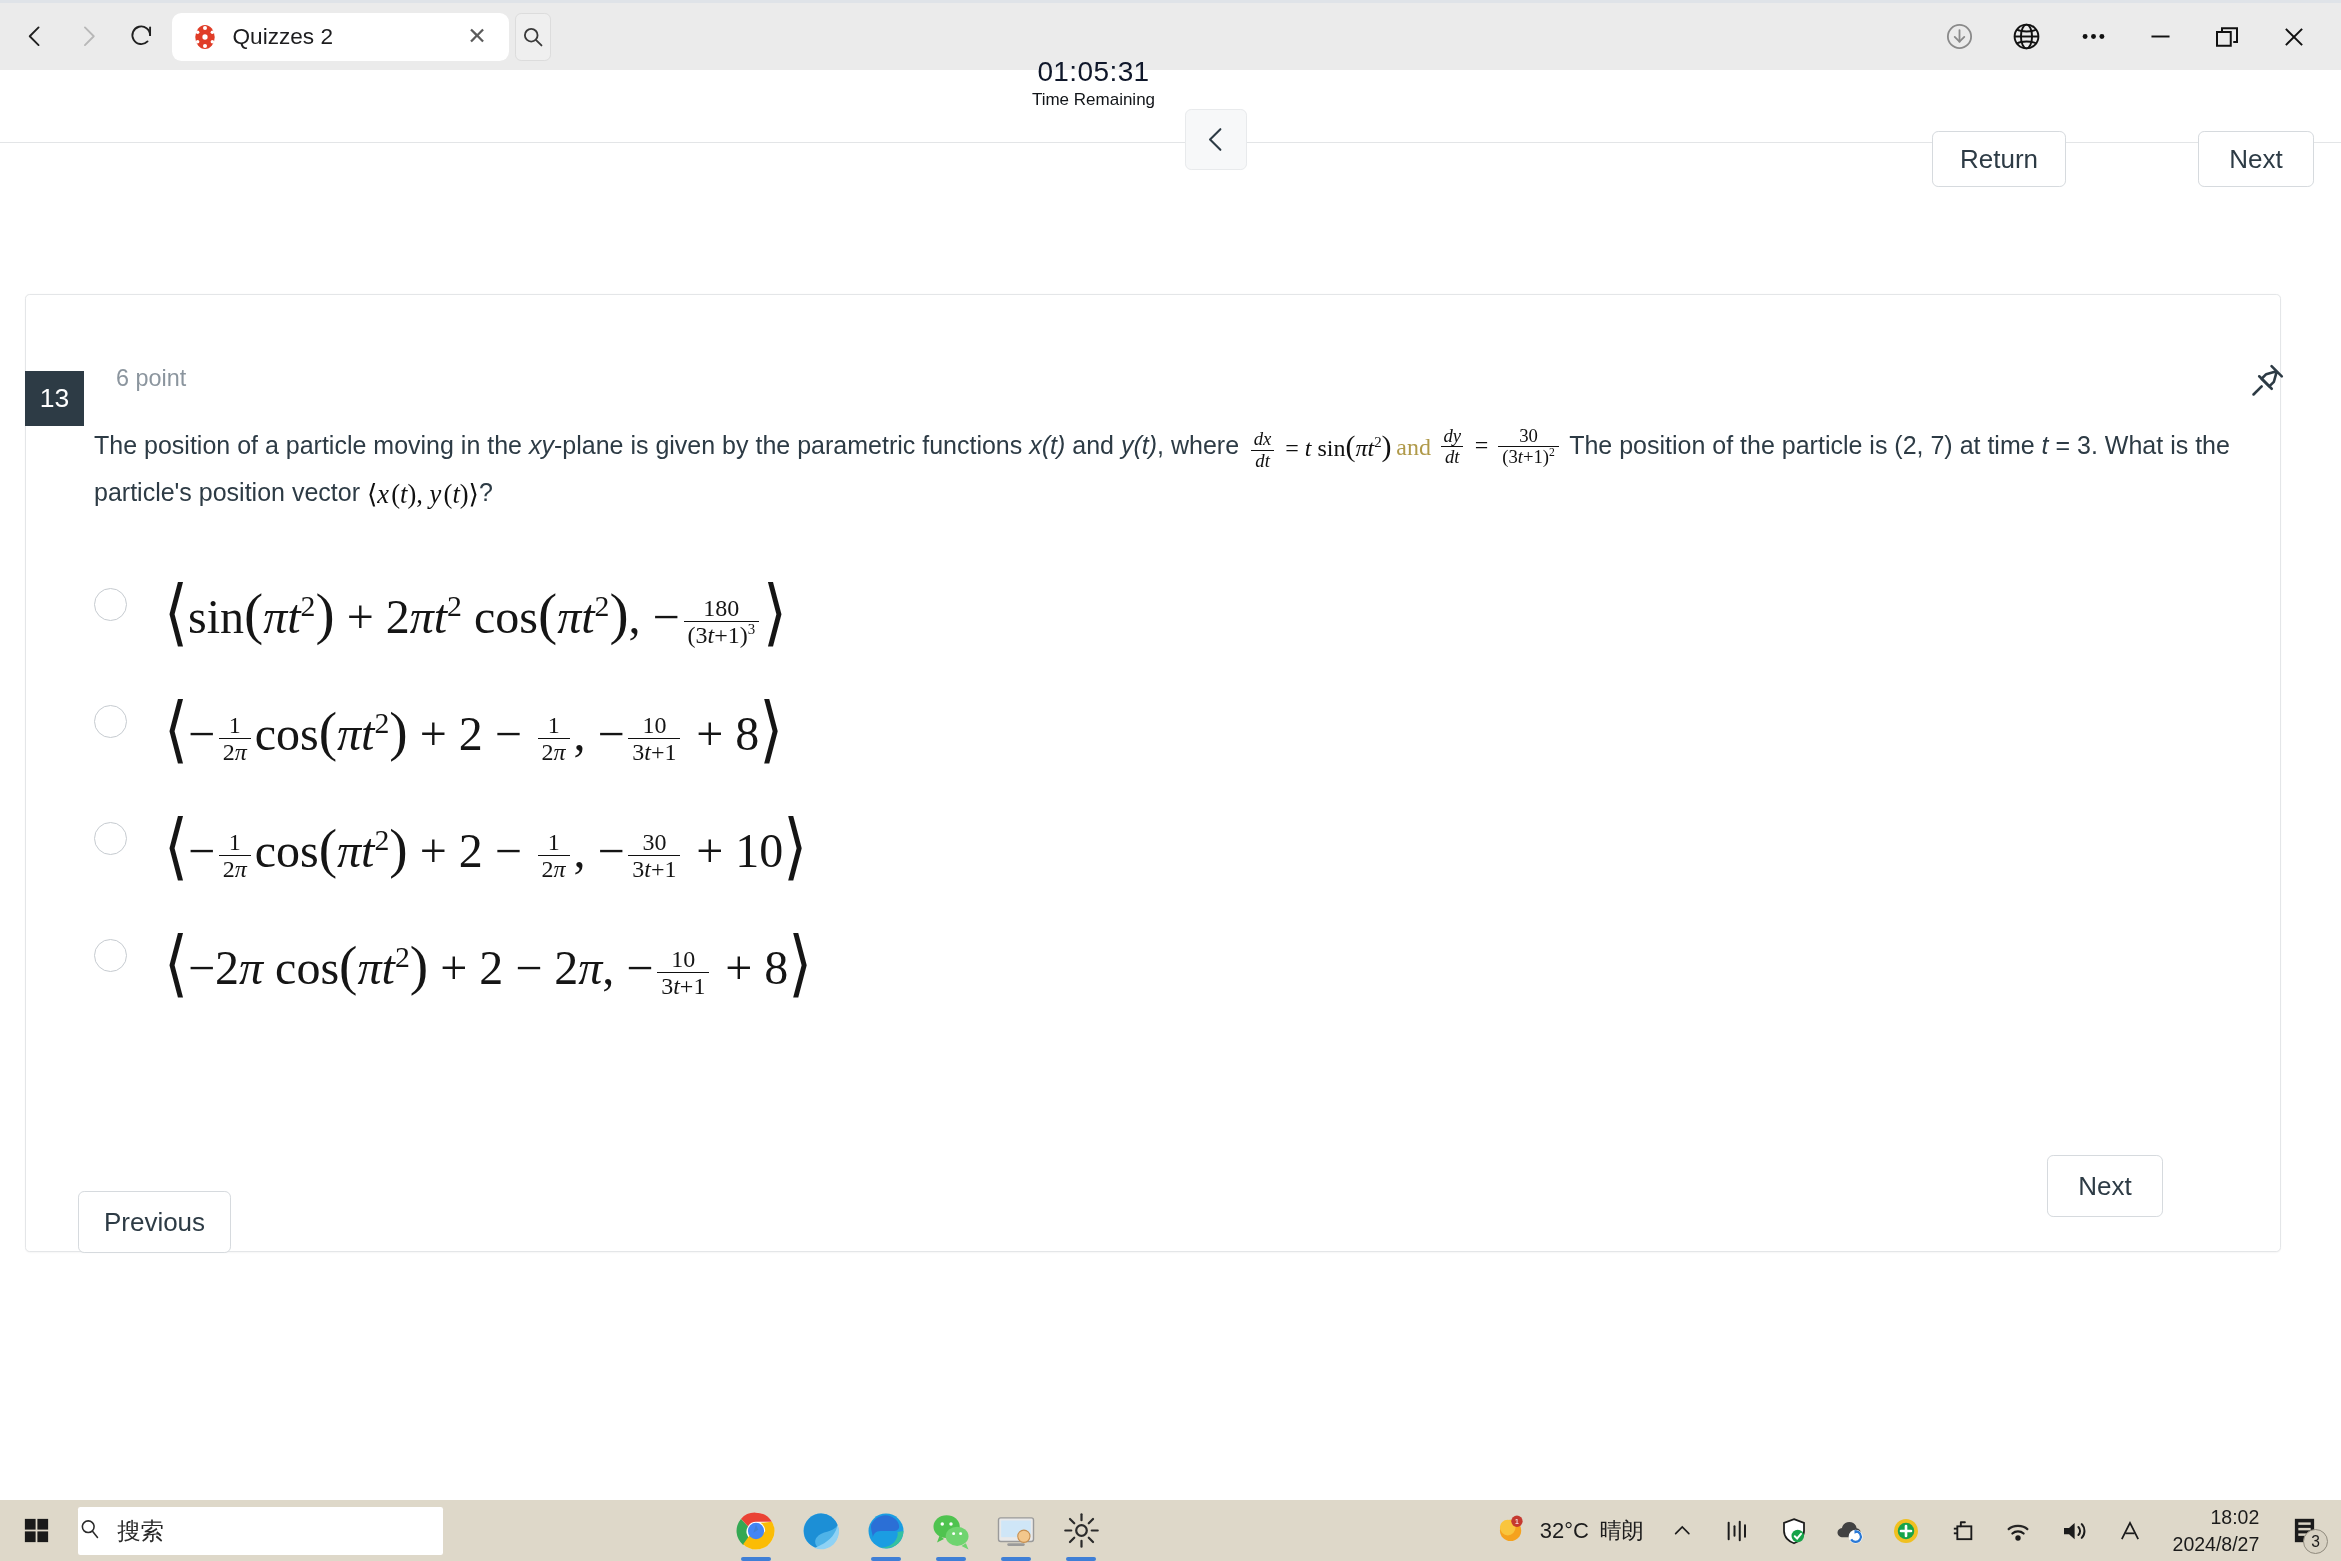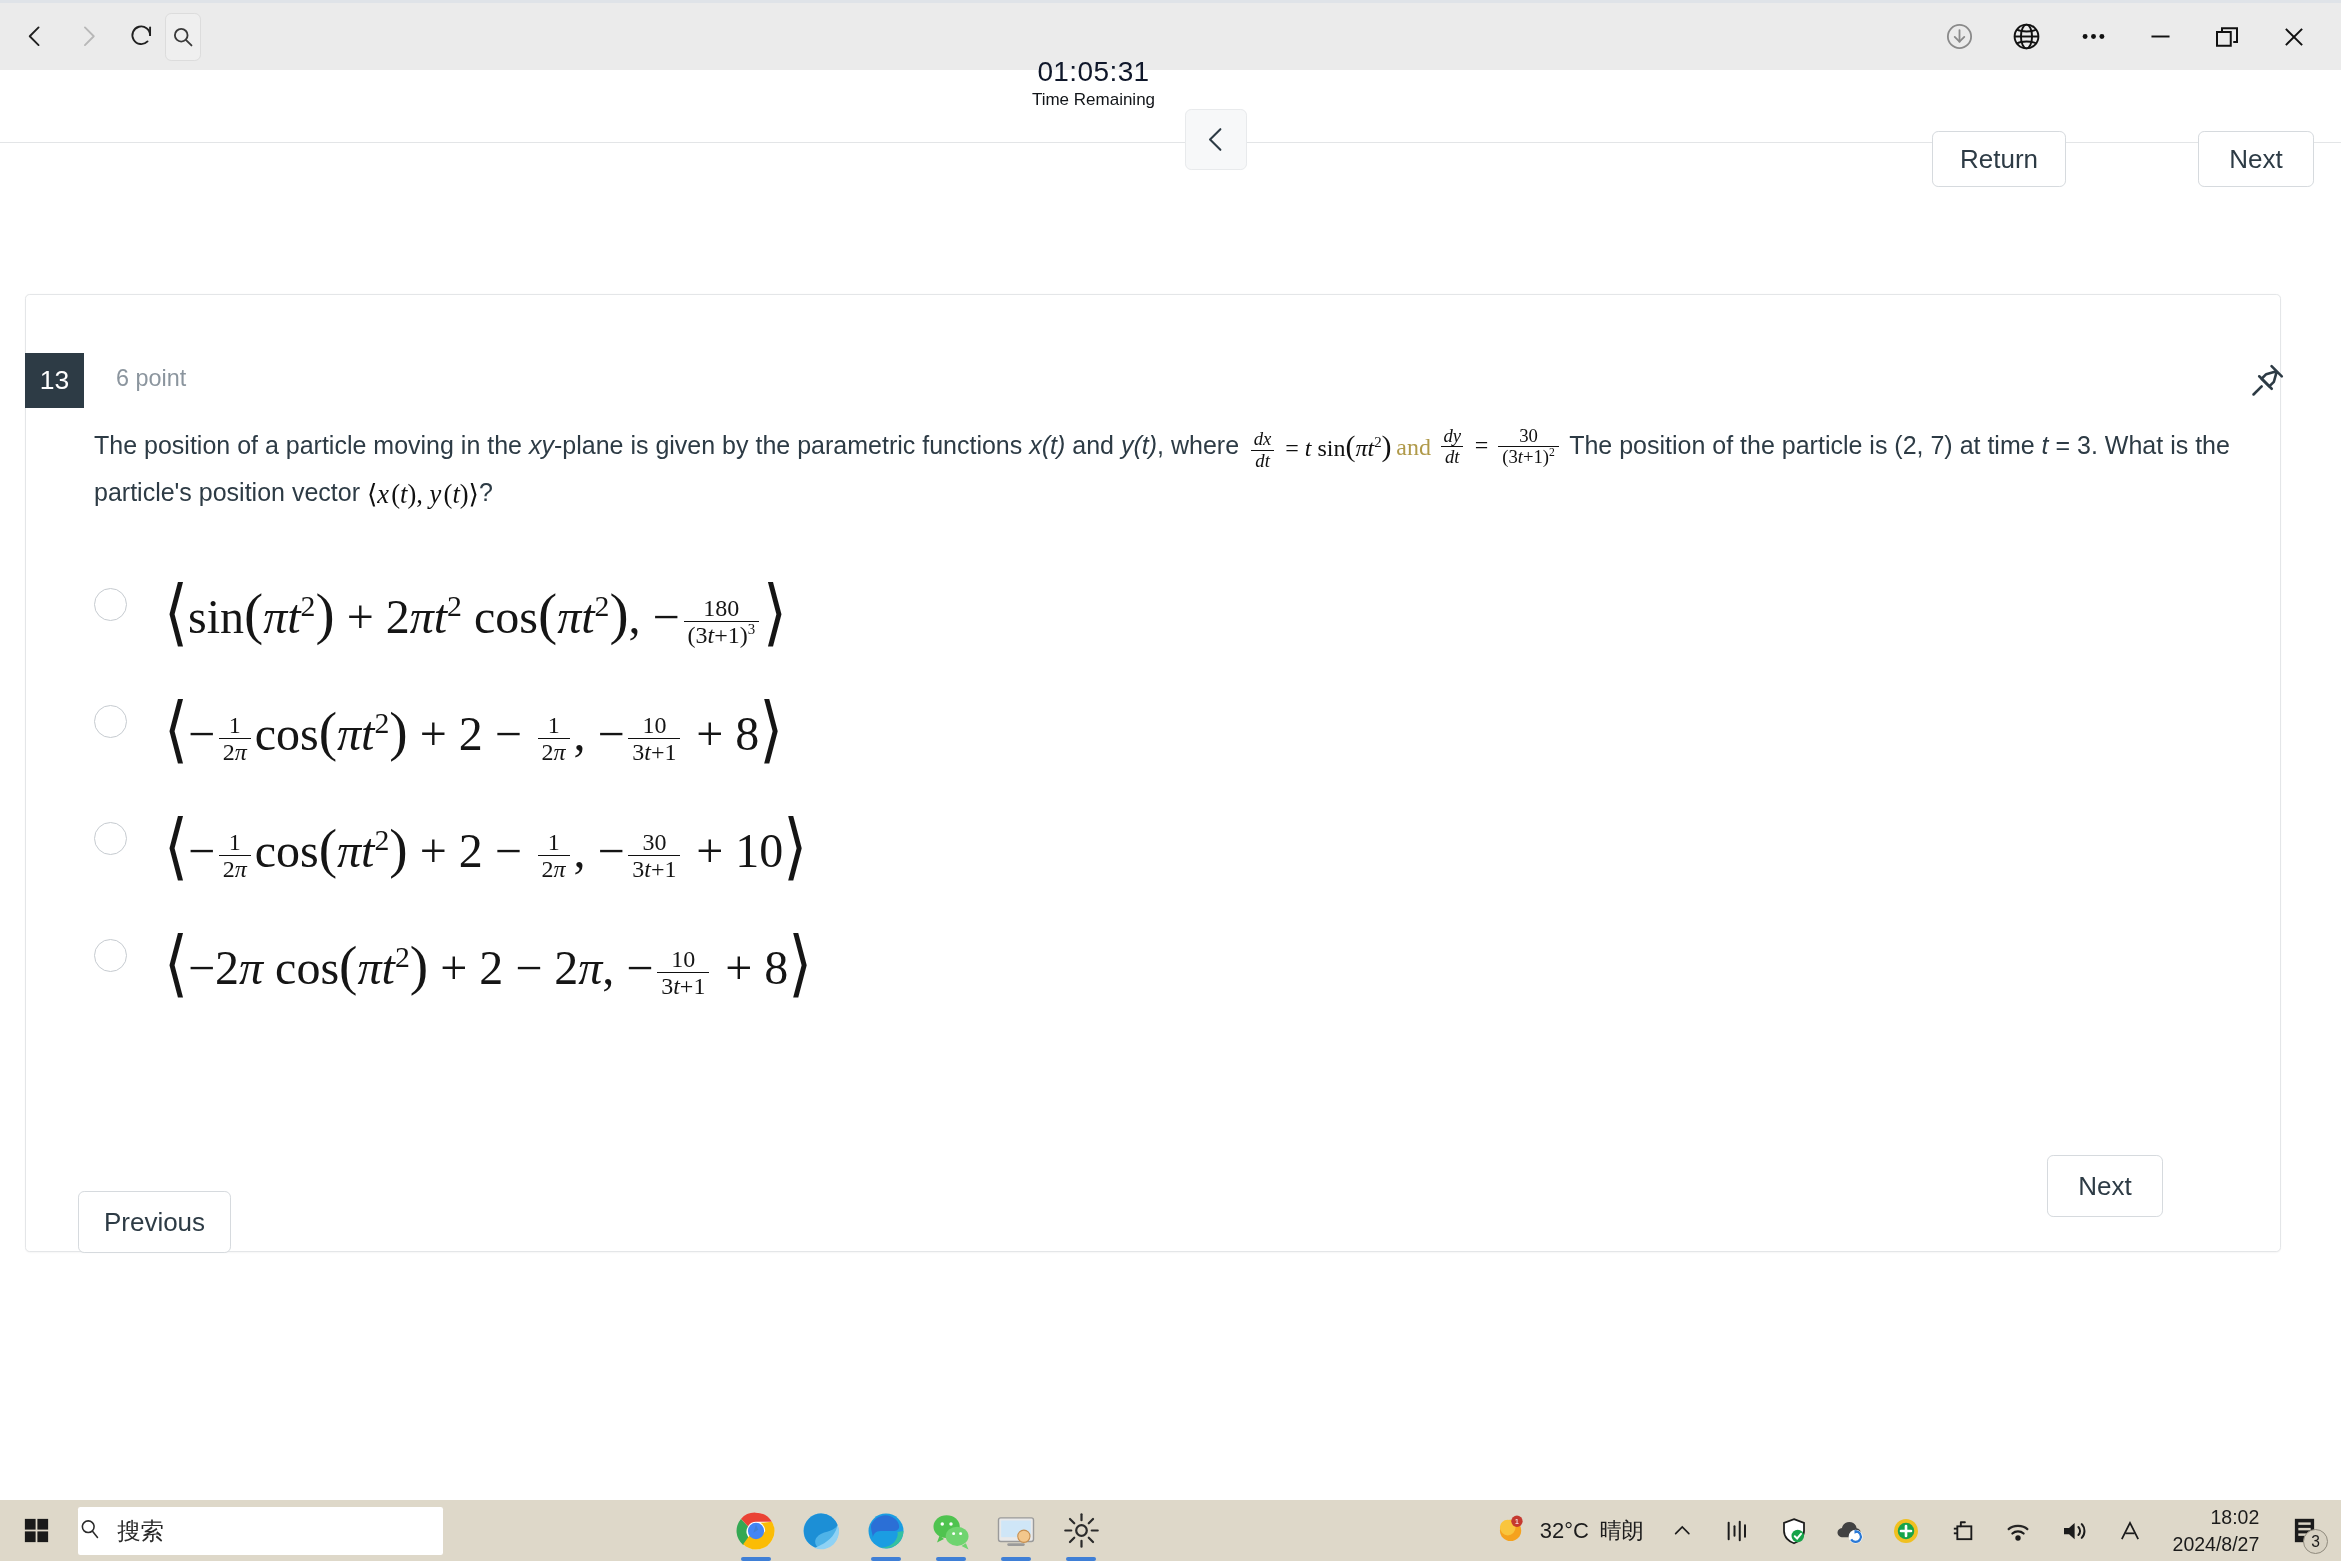--- a/index.html
+++ b/index.html
@@ -96,21 +96,21 @@
   #return-button { left: 1932px; width: 134px; }
   #next-button-top { left: 2198px; width: 116px; }
   .qcard-box {
     position: absolute; left: 0; top: 0; width: 2256px; height: 958px;
     border: 0.8px solid #e4e6e8;
     border-radius: 4.7px;
     background: #ffffff;
     box-shadow: 0 0.8px 1.6px rgba(0,0,0,0.04);
   }
   .qnum-badge {
-    position: absolute; left: 0px; top: 353px;
+    position: absolute; left: 0px; top: 371px;
     width: 59px; height: 55px;
     background: #2d3b45; color: #ffffff;
     font-size: 26.5px;
     display: flex; align-items: center; justify-content: center;
   }
   .qpoints {
     position: absolute; left: 116px; top: 365px;
     font-size: 23.4px; color: #8b959e;
   }
   .pin-icon {
@@ -245,20 +245,36 @@
       </div>
       <div class="navicon">
         <svg width="26.5" height="26.5" viewBox="0 0 24 24" fill="none" stroke="currentColor" stroke-width="1.7" stroke-linecap="round" stroke-linejoin="round">
             <path d="M20 11a8 8 0 1 0-2.3 5.7"></path>
             <polyline points="20 4 20 11 13.5 11" stroke-width="0"></polyline>
             <path d="M20 4v7"></path>
           </svg>
       </div>
     </div>
 
+    <div class="tab">
+      <span class="tab-favicon">
+        <svg width="28" height="28" viewBox="0 0 36 36">
+          <ellipse cx="18" cy="18" rx="12.5" ry="15.5" fill="#e03d28"></ellipse>
+          <circle cx="18" cy="6.5" r="2.6" fill="#ffffff"></circle>
+          <circle cx="18" cy="29.5" r="2.6" fill="#ffffff"></circle>
+          <circle cx="8.5" cy="12" r="2.3" fill="#ffffff"></circle>
+          <circle cx="27.5" cy="12" r="2.3" fill="#ffffff"></circle>
+          <circle cx="8.5" cy="24" r="2.3" fill="#ffffff"></circle>
+          <circle cx="27.5" cy="24" r="2.3" fill="#ffffff"></circle>
+          <circle cx="18" cy="18" r="3.4" fill="#ffffff"></circle>
+        </svg>
+      </span>
+      <span class="tab-title">Quizzes 2</span>
+      <span class="tab-close">✕</span>
+    </div>
 
     <div class="tab-search-btn">
       <svg width="23.4" height="23.4" viewBox="0 0 24 24" fill="none" stroke="#3a3a3a" stroke-width="1.9" stroke-linecap="round">
           <circle cx="10.5" cy="10.5" r="6.5"></circle>
           <line x1="15.5" y1="15.5" x2="21" y2="21"></line>
         </svg>
     </div>
 
     <div class="win-ctrls">
       <div class="wc">

